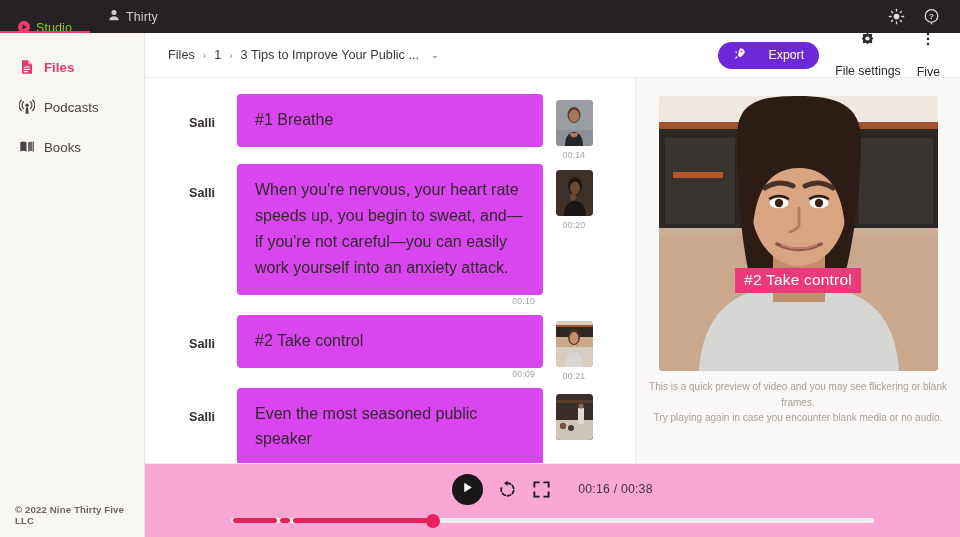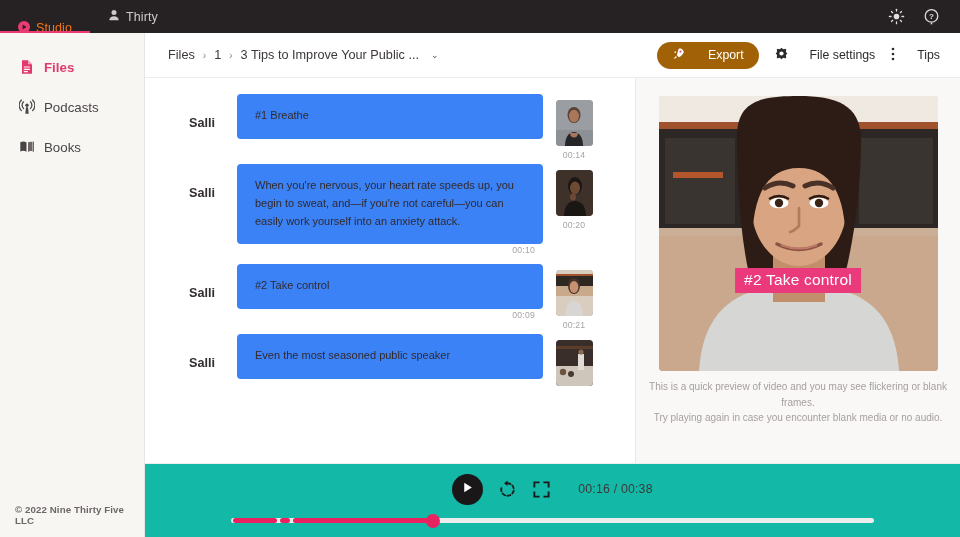--- a/index.html
+++ b/index.html
@@ -17,21 +17,21 @@
     height: 33px; background: #262223; flex: 0 0 33px;
     display: flex; align-items: stretch; position: relative;
   }
   .topnav { display: flex; align-items: stretch; }
   .topnav-item {
     display: flex; align-items: center; gap: 6px;
     padding: 0 18px; font-size: 12.5px; color: #cfc9ca;
     position: relative; cursor: pointer; letter-spacing: .1px;
   }
   .topnav-item.active { color: #e8淡; }
-  .topnav-item.active { color: #f97316; margin-top: 23px; }
+  .topnav-item.active { color: #84cc16; margin-top: 23px; }
   .topnav-item.active::after {
     content: ""; position: absolute; left: 0; right: 0; bottom: 0;
     height: 2.5px; background: #ec3b72;
   }
   .topbar-right { margin-left: auto; display: flex; align-items: center; gap: 18px; padding-right: 20px; }
   .ticon { width: 17px; height: 17px; display: block; cursor: pointer; }
 
   
   .body { flex: 1; display: flex; min-height: 0; }
 
@@ -61,47 +61,47 @@
     height: 45px; flex: 0 0 45px; display: flex; align-items: center;
     padding: 0 20px 0 23px; border-bottom: 1px solid #ececec; background:#fff;
   }
   .crumbs { display: flex; align-items: center; gap: 8px; font-size: 12.7px; color: #3d3739; }
   .crumb { cursor: pointer; white-space: nowrap; }
   .crumb-sep { color: #8d8789; font-size: 10px; }
   .crumb-caret { margin-left: 4px; color: #5a5456; font-size: 9px; cursor: pointer; }
   .crumbbar-right { margin-left: auto; display: flex; align-items: center; gap: 16px; }
   .btn-export {
     display: flex; align-items: center; gap: 23px;
-    background: #a16207; color: #fff; border: none; border-radius: 15px;
+    background: #6d28d9; color: #fff; border: none; border-radius: 15px;
     height: 27px; padding: 0 15px; font-size: 12.3px; cursor: pointer;
     font-family: inherit;
   }
   .crumb-action {
-    display: flex; align-items: center; gap: 22px; font-size: 12.3px;
-    color: #2e2a2c; cursor: pointer; white-space: nowrap;
+    display: flex; align-items: center; gap: 16px; font-size: 12.3px;
+    color: #2e2a2c; cursor: pointer; white-space: nowrap; flex-direction: column;
   }
 
   
   .workspace { flex: 1; display: flex; min-height: 0; position: relative; justify-content: center; }
 
   
   .transcript {
     flex: 1; min-width: 0; padding: 16px 30px 0 0;
     overflow: hidden; position: relative; background: #fff;
   }
   .tblock { display: flex; align-items: flex-start; margin-bottom: 4px; position: relative; }
   .speaker {
     width: 92px; flex: 0 0 92px; text-align: right; padding-right: 22px;
     font-size: 12.6px; font-weight: bold; color: #332d2f; padding-top: 22px;
   }
   .tbubble-wrap { flex: 1; min-width: 0; }
   .tbubble {
-    background: #3b82f6; border-radius: 4px;
+    background: #d946ef; border-radius: 4px;
     padding: 13px 18px 14px 18px;
-    font-size: 11px; line-height: 1.62; color: #32292c;
+    font-size: 16px; line-height: 1.62; color: #32292c;
   }
   .tmeta { height: 16px; position: relative; }
   .tstart {
     position: absolute; right: 8px; top: 1px;
     font-size: 8.7px; color: #a9a3a4; letter-spacing:.2px;
   }
   .thumbcol { width: 62px; flex: 0 0 62px; padding-top: 6px; display:flex; flex-direction:column; align-items:center; }
   .thumb {
     width: 37px; height: 46px; border-radius: 4px; overflow: hidden;
     background: #8e8e8e; position: relative;
@@ -128,21 +128,21 @@
     letter-spacing: .2px;
   }
   .preview-note {
     margin-top: 8px; width: 300px; text-align: center;
     font-size: 10px; line-height: 1.55; color: #a6a09f;
   }
 
   
   .player {
     position: absolute; left: 0; right: 0; bottom: 0; height: 74px;
-    background: #14b8a6; border-top: 1px solid #ededed;
+    background: #f9a8d4; border-top: 1px solid #ededed;
     display: flex; flex-direction: column; align-items: center;
   }
   .controls { display: flex; align-items: center; gap: 15px; margin-top: 9px; height: 32px; }
   .play-btn {
     width: 31px; height: 31px; border-radius: 50%; background: #191718;
     display: flex; align-items: center; justify-content: center; cursor: pointer;
     border: none;
   }
   .ctrl-icon { width: 19px; height: 19px; cursor: pointer; display:block; }
   .timecode { font-size: 12.3px; color: #3d3739; margin-left: 12px; letter-spacing:.2px; }
@@ -296,21 +296,21 @@
           </div>
 
           <div class="crumb-action">
             <span>
               <svg width="4" height="14" viewBox="0 0 4 14">
                 <circle cx="2" cy="2" r="1.3" fill="#2e2a2c"></circle>
                 <circle cx="2" cy="7" r="1.3" fill="#2e2a2c"></circle>
                 <circle cx="2" cy="12" r="1.3" fill="#2e2a2c"></circle>
               </svg>
             </span>
-            <span>Tips</span>
+            <span>Five</span>
           </div>
         </div>
       </div>
 
       <div class="workspace">
 
         <div class="transcript">
 
           <div class="tblock">
             <div class="speaker">Salli</div>

